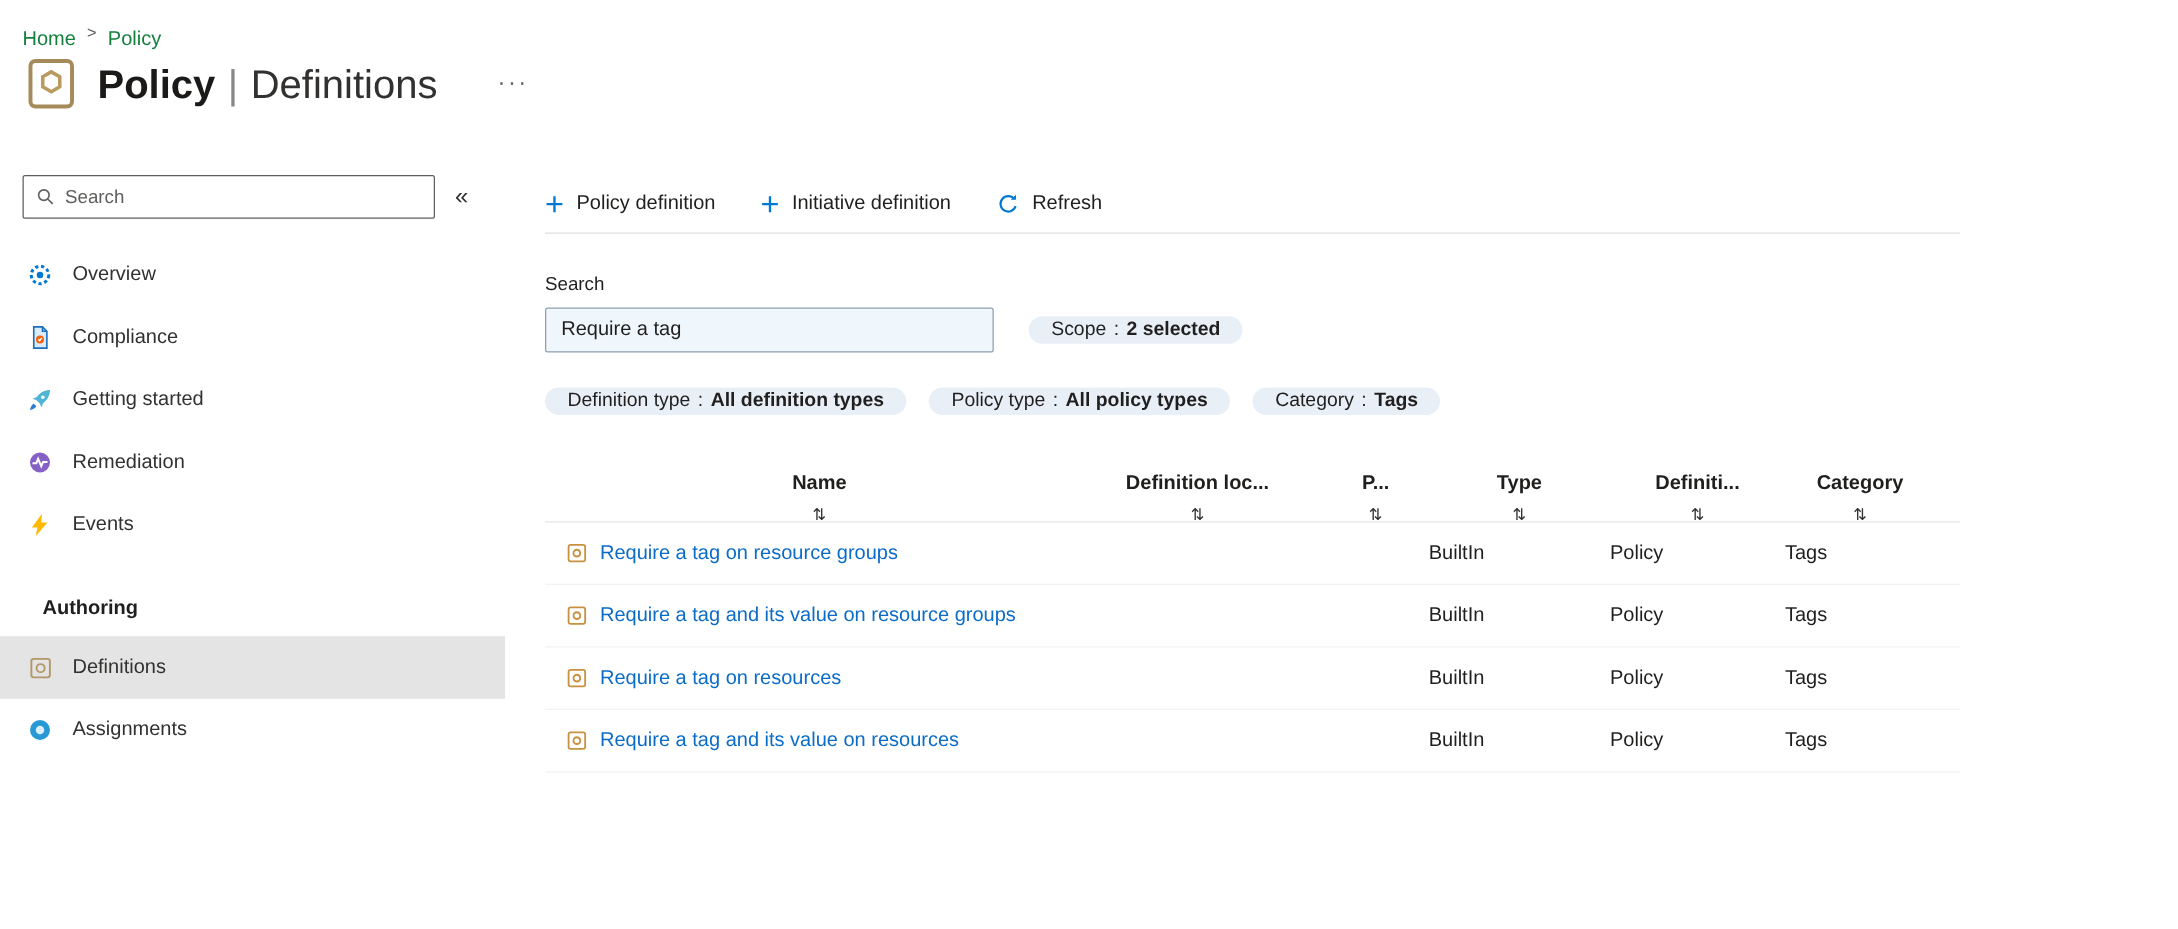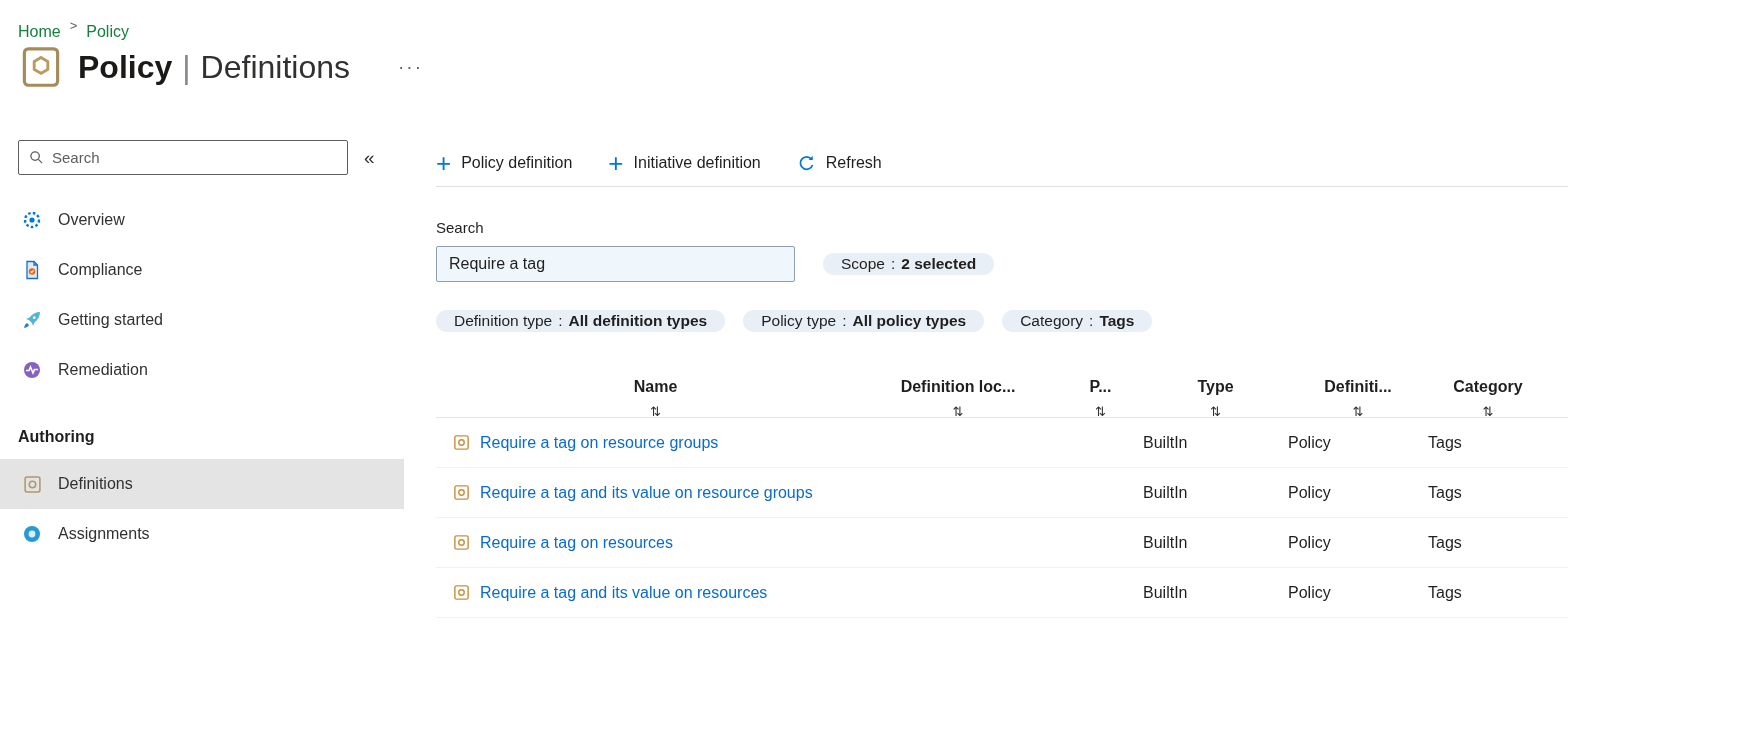--- a/index.html
+++ b/index.html
@@ -23,21 +23,21 @@
   .sidebar { position:absolute; top:140px; left:0; width:404px; }
   .sidebar-search-row { display:flex; align-items:center; padding-left:18px; gap:8px; }
   .search-box { width:330px; height:35px; border:1px solid #605e5c; border-radius:2px; background:#fff; display:flex; align-items:center; gap:8px; padding:0 10px; }
   .search-box input { border:none; outline:none; flex:1; font-size:15px; color:#323130; font-family:inherit; background:transparent; }
   .search-box input::placeholder { color:#605e5c; opacity:1; }
   .collapse-btn { font-size:19px; color:#323130; cursor:pointer; padding:2px 8px; }
   .nav { margin-top:20px; }
   .nav-item { height:50px; display:flex; align-items:center; gap:16px; padding-left:22px; font-size:16px; cursor:pointer; }
   .nav-item.selected { background:#e4e4e4; }
   .ico { width:20px; height:20px; display:flex; align-items:center; justify-content:center; flex:0 0 auto; }
-  .section-header { font-weight:700; font-size:16px; color:#201f1e; padding-left:18px; margin-top:20px; height:44px; display:flex; align-items:center; }
+  .section-header { font-weight:700; font-size:16px; color:#201f1e; padding-left:18px; margin-top:20px; height:44px; display:flex; align-items:center;margin-left:16px; }
 
   
   .main { position:absolute; top:140px; left:436px; width:1132px; }
   .toolbar { display:flex; align-items:center; gap:36px; height:47px; border-bottom:1px solid #e1dfdd; }
   .toolbar-btn { display:flex; align-items:center; gap:10px; font-size:16px; color:#201f1e; cursor:pointer; }
   .plus-glyph { color:#0078d4; font-size:26px; font-weight:300; line-height:20px; }
   .search-label { margin-top:32px; font-size:15px; color:#201f1e; }
   .filter-row1 { margin-top:10px; display:flex; align-items:center; gap:28px; }
   .def-search { width:359px; height:36px; background:#eff6fc; border:1px solid #8f9fae; border-radius:2px; padding:0 12px; font-size:16px; color:#201f1e; font-family:inherit; outline:none; }
   .pill { height:22px; border-radius:18px; background:#e9eff7; display:inline-flex; align-items:center; gap:6px; padding:0 18px; font-size:15.5px; color:#201f1e; cursor:pointer; white-space:nowrap; }
@@ -126,20 +126,28 @@
       </div>
       <div class="nav-item">
         <span class="ico">
           <svg viewBox="0 0 20 20" width="20" height="20">
               <circle cx="10" cy="10" r="8" fill="#8661c5"></circle>
               <path d="M4 10.5h3l1.5-3.5 2.5 6 1.5-3.5h3.5" fill="none" stroke="#fff" stroke-width="1.6"></path>
             </svg>
         </span>
         <span>Remediation</span>
       </div>
+      <div class="nav-item">
+        <span class="ico">
+          <svg viewBox="0 0 20 20" width="20" height="20">
+              <path d="M11.5 1 3.5 12h4.5L6.5 19l9.5-11h-5z" fill="#ffb900"></path>
+            </svg>
+        </span>
+        <span>Events</span>
+      </div>
 
       <div class="section-header">Authoring</div>
 
       <div class="nav-item selected">
         <span class="ico">
           <svg viewBox="0 0 20 20" width="19" height="19">
               <rect x="2.2" y="2.2" width="15.6" height="15.6" rx="2" fill="none" stroke="#b39766" stroke-width="1.6"></rect>
               <circle cx="10" cy="10" r="3.4" fill="none" stroke="#b39766" stroke-width="1.6"></circle>
             </svg>
         </span>

